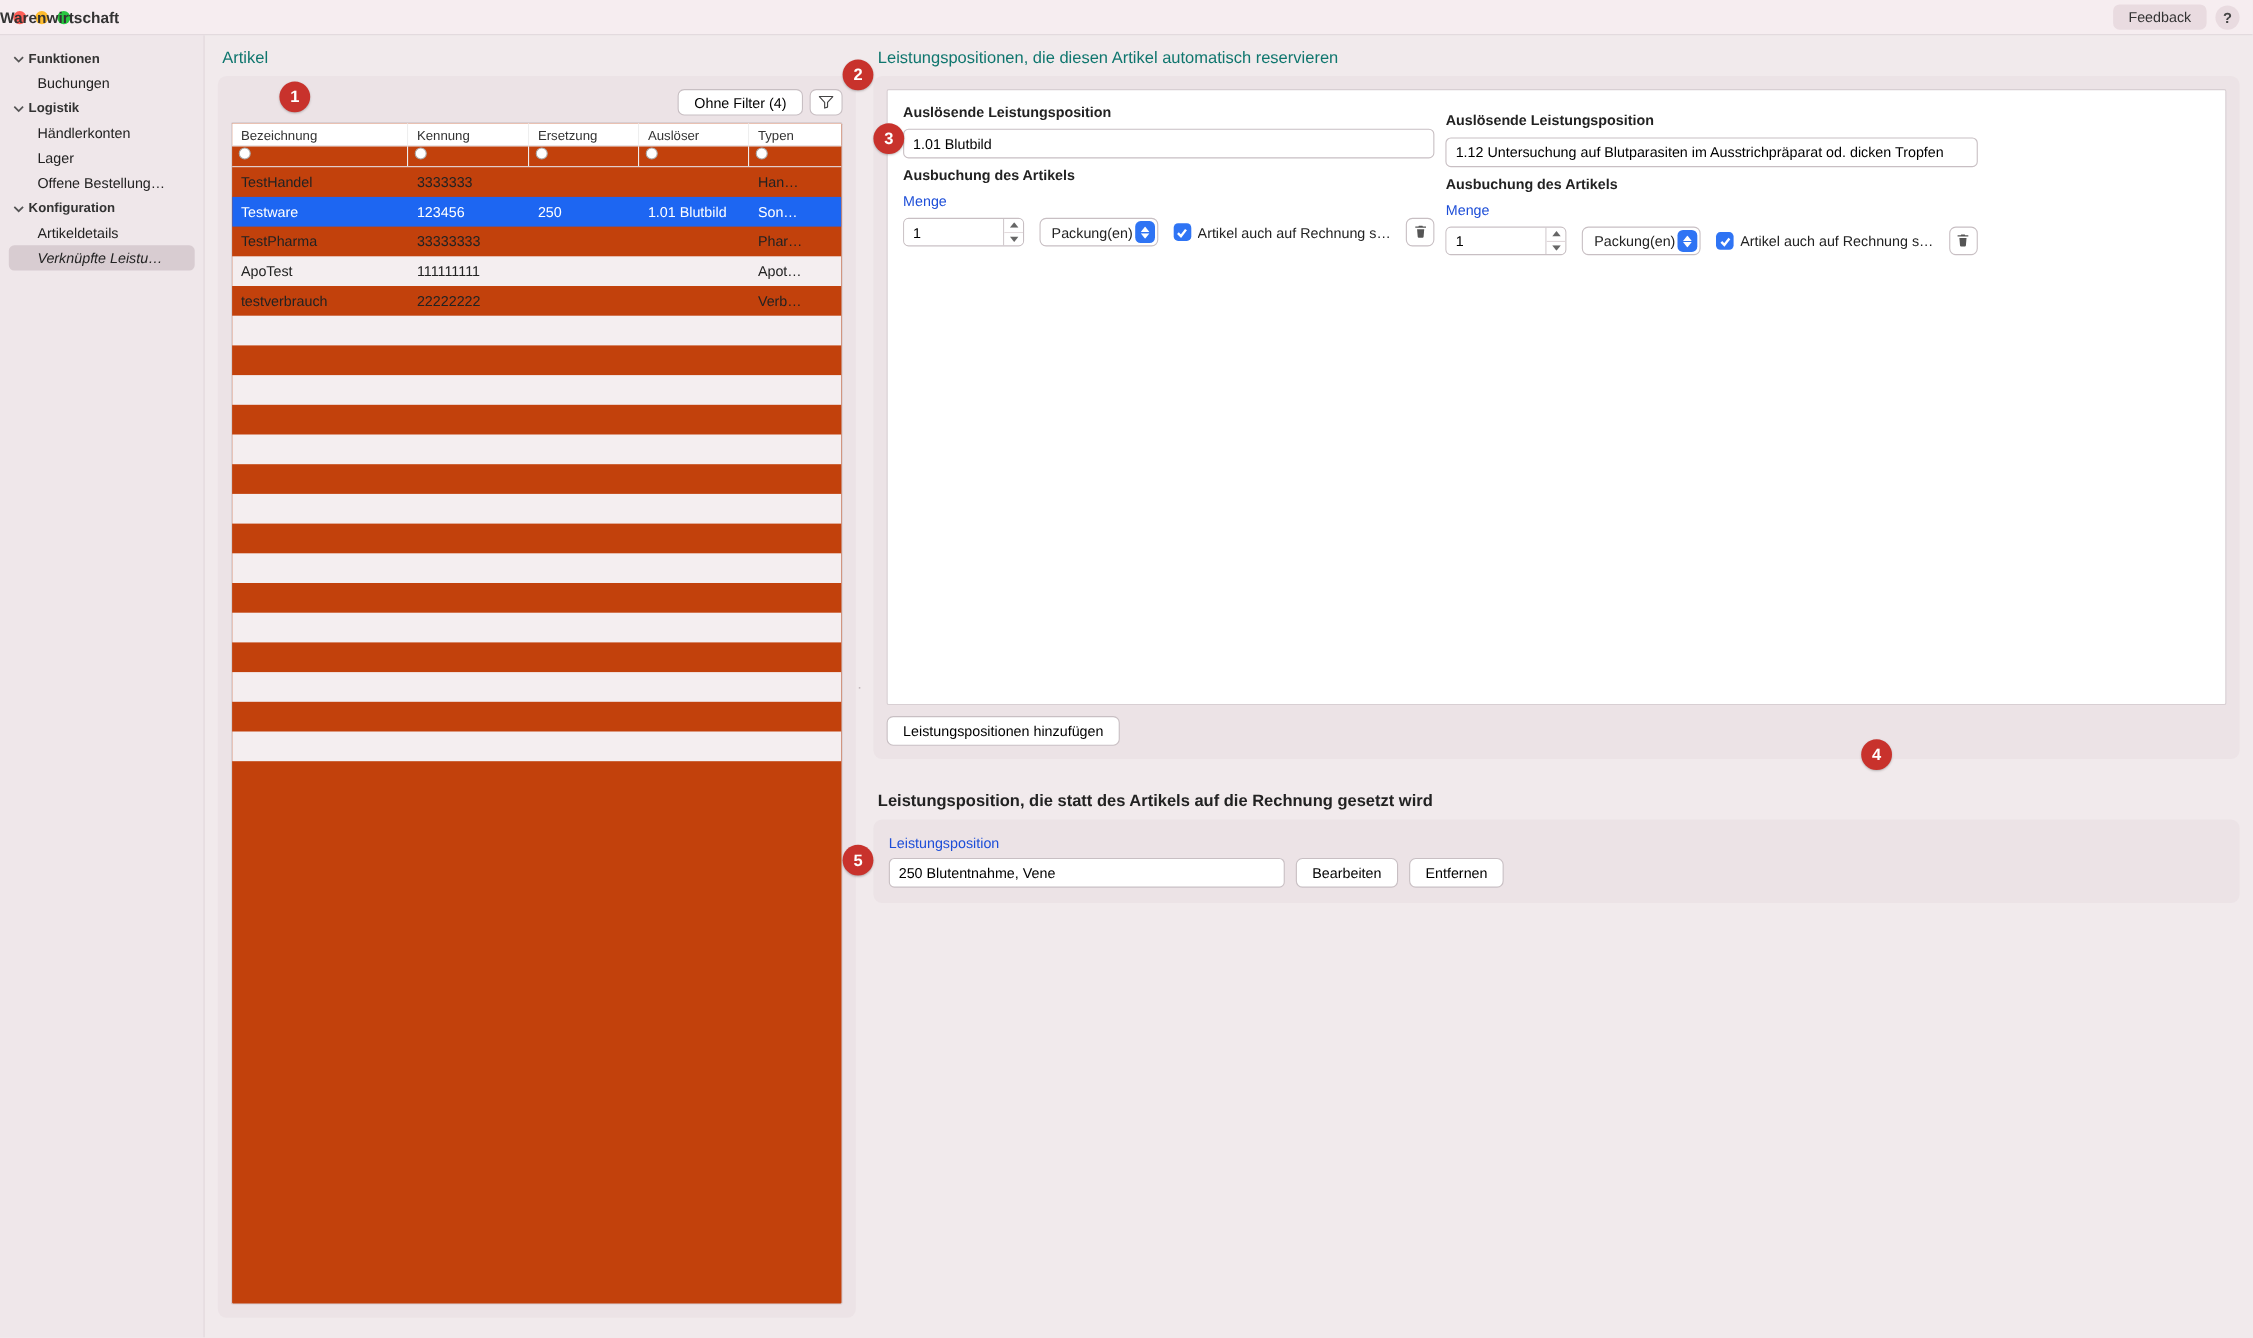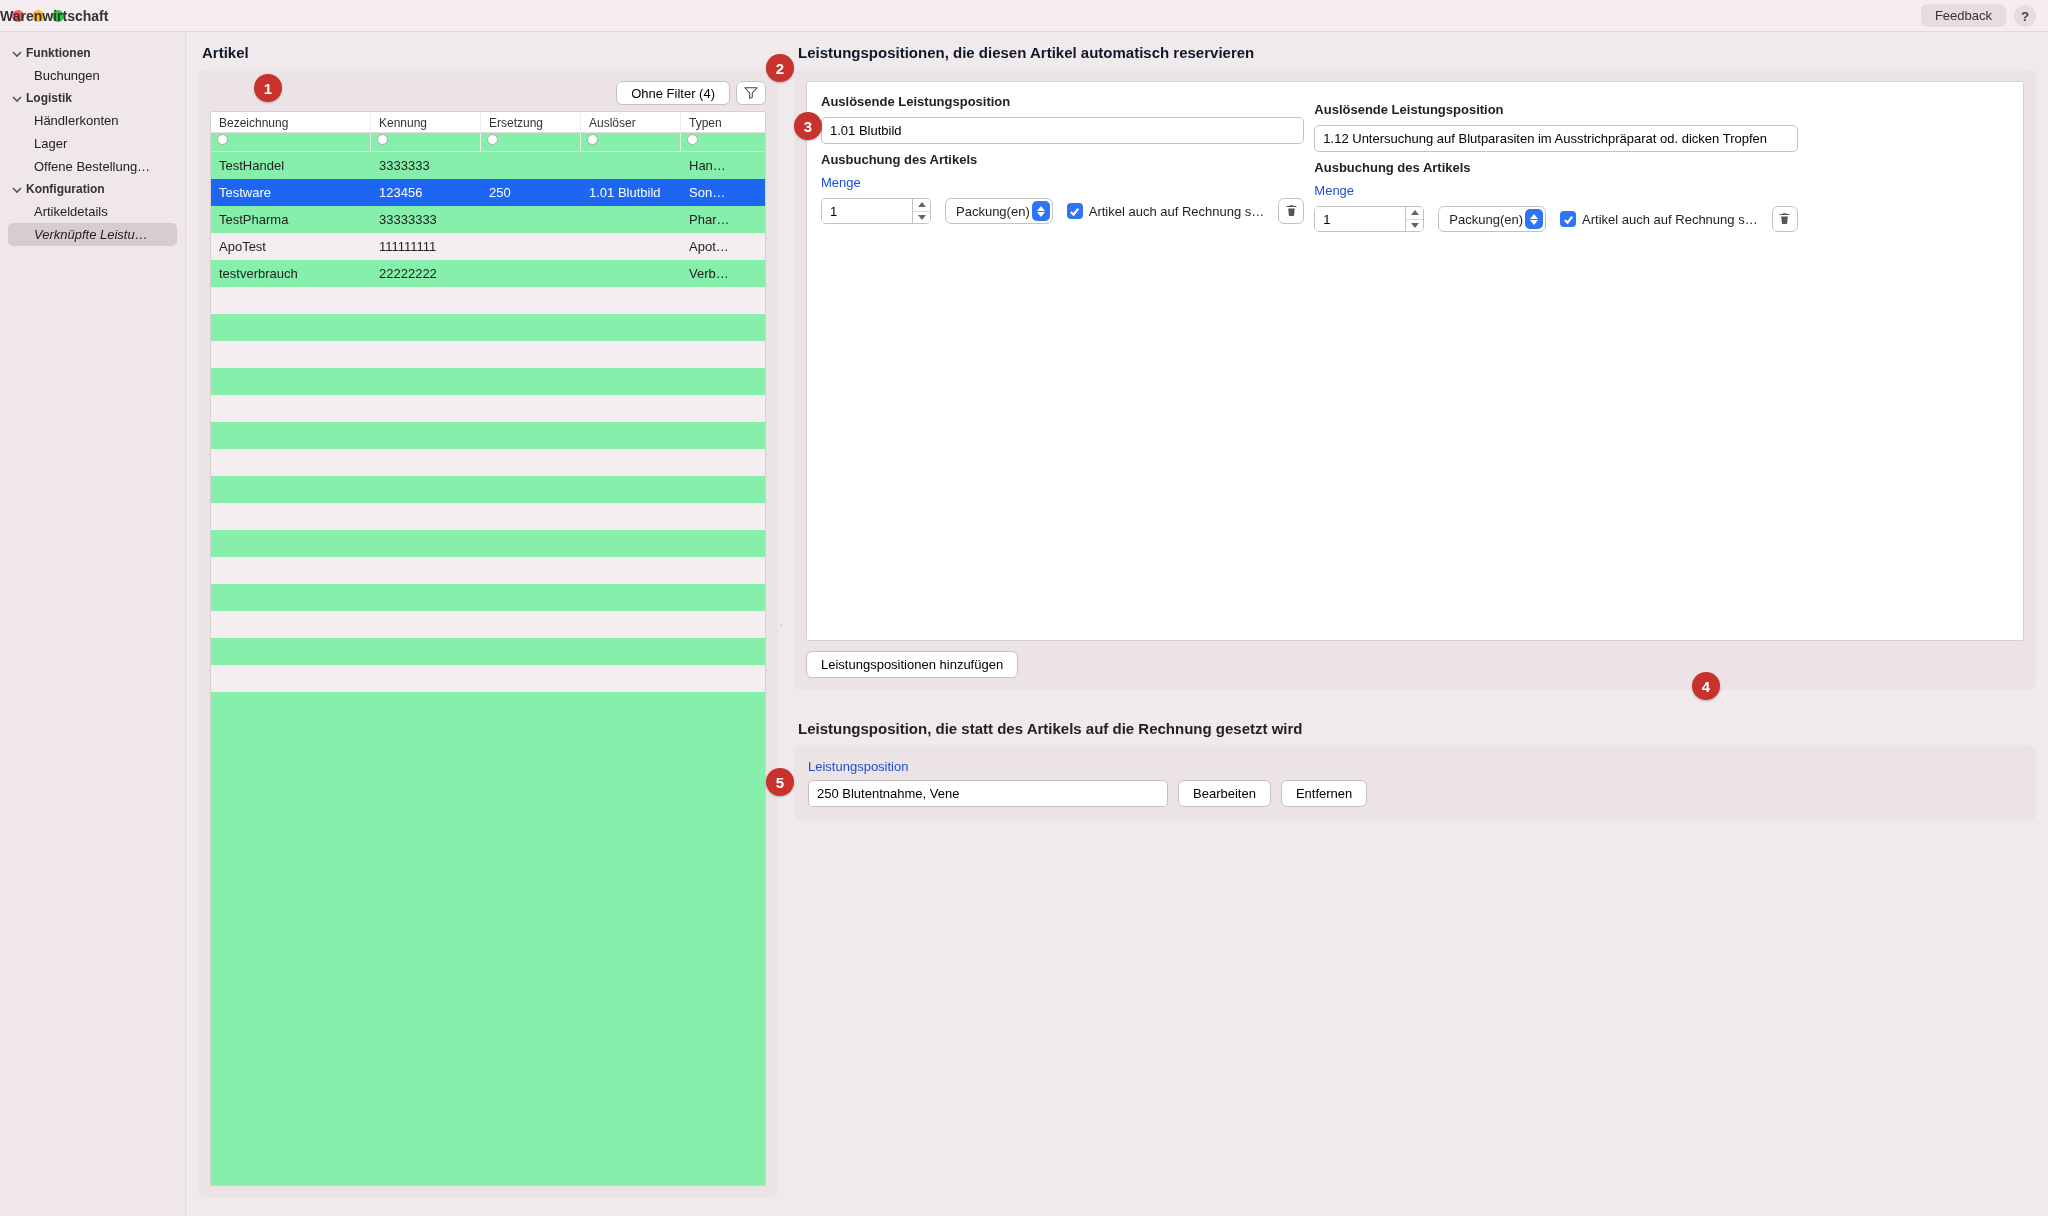--- a/index.html
+++ b/index.html
@@ -83,21 +83,21 @@
     position: relative;
   }
 
   .panel-left, .panel-right {
     display: flex; flex-direction: column; gap: 8px; min-width: 0;
   }
   .panel-left { flex: 0 0 580px; }
   .panel-right { flex: 1; }
 
   .panel-title {
-    font-weight: 700; font-size: 15px; color: #0f172a; margin-left: 4px;
+    font-weight: 400; font-size: 15px; color: #0f766e; margin-left: 4px;
     display: flex; align-items: center; position: relative;
   }
 
   .panel-box {
     background: #ece3e6;
     border-radius: 8px;
     padding: 12px;
     flex: 1;
     display: flex;
     flex-direction: column;
@@ -113,21 +113,21 @@
     padding: 3px 14px; font-size: 13px; cursor: pointer;
   }
   .icon-btn {
     background: #fff; border: 1px solid #c8bfc3; border-radius: 6px;
     width: 30px; height: 24px; display: flex; align-items: center; justify-content: center;
     cursor: pointer;
   }
   .icon-btn svg { width: 14px; height: 14px; }
 
   .table-wrap {
-    flex: 1; background: #86efac; border-radius: 2px; overflow: hidden;
+    flex: 1; background: #c2410c; border-radius: 2px; overflow: hidden;
     border: 1px solid #d8cfd3;
     display: flex; flex-direction: column;
   }
   .thead {
     display: grid;
     grid-template-columns: 160px 110px 100px 100px 1fr;
     font-size: 12px; color: #333; background: #fff;
     border-bottom: 1px solid #e5dcdf;
   }
   .thead > div { padding: 4px 8px 2px; border-right: 1px solid #eee; }

